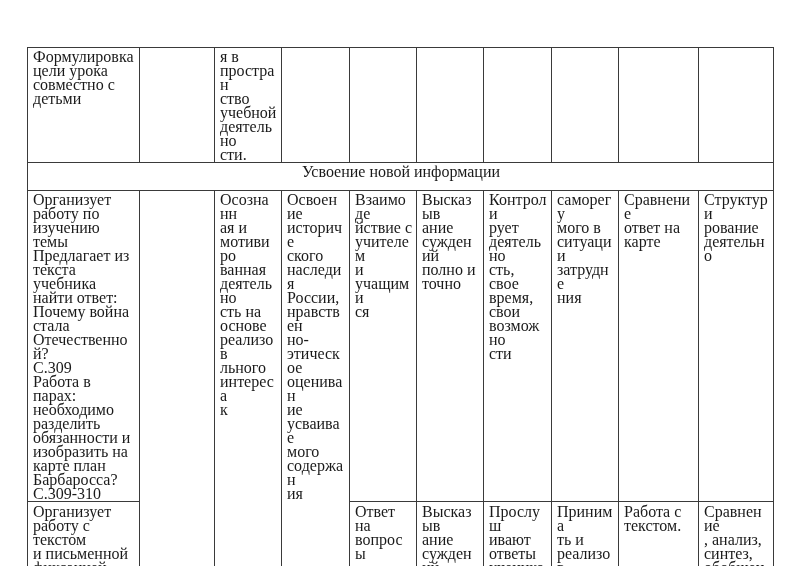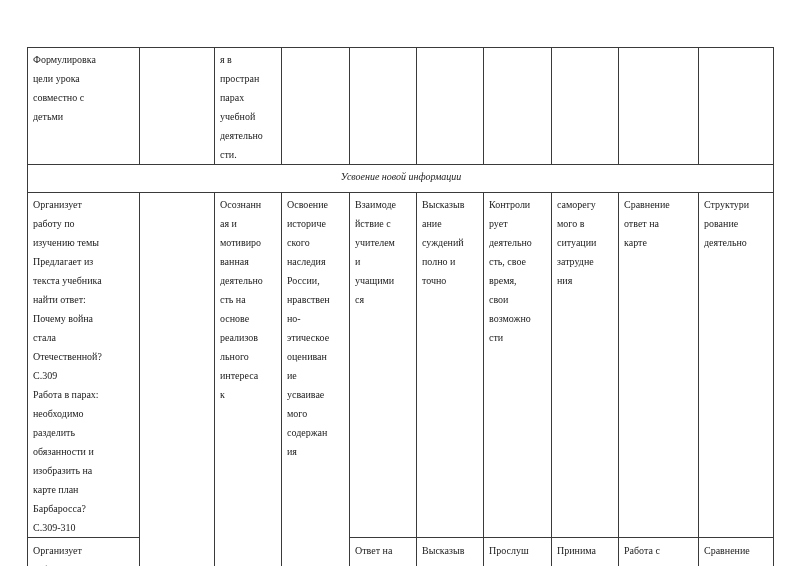--- a/index.html
+++ b/index.html
@@ -7,26 +7,26 @@
            font-family: "Liberation Serif", "DejaVu Serif", serif; color: #1a1a1a; }
     table.lesson {
       position: absolute; left: 27px; top: 47px;
       border-collapse: collapse; table-layout: fixed;
       width: 746px;
     }
     table.lesson td {
       border: 1.4px solid #3a3a3a;
       vertical-align: top;
       padding: 2px 4px 0 5px;
-      font-size: 10px;
-      line-height: 19px;
+      font-size: 16px;
+      line-height: 14px;
       overflow: hidden;
       word-break: break-word;
     }
-    td.section { text-align: center; vertical-align: top; padding-top: 4px; font-style: italic; }
+    td.section { text-align: center; vertical-align: top; padding-top: 4px; }
     tr.r1 td { height: 89px; }
     tr.rs td { height: 25px; }
     tr.r2 td { height: 273px; }
     tr.r3 td { height: 92px; padding-top: 3px; }
     .cell-text { white-space: pre-line; }
   </style>
 </head>
 <body>
 
 <table class="lesson">
@@ -45,21 +45,21 @@
 
   <tbody>
       <tr class="r1">
     <td><span class="cell-text">Формулировка
 цели урока
 совместно с
 детьми</span></td>
     <td><span class="cell-text"></span></td>
     <td><span class="cell-text">я в
 простран
-парах
+ство
 учебной
 деятельно
 сти.</span></td>
     <td><span class="cell-text"></span></td>
     <td><span class="cell-text"></span></td>
     <td><span class="cell-text"></span></td>
     <td><span class="cell-text"></span></td>
     <td><span class="cell-text"></span></td>
     <td><span class="cell-text"></span></td>
     <td><span class="cell-text"></span></td>

